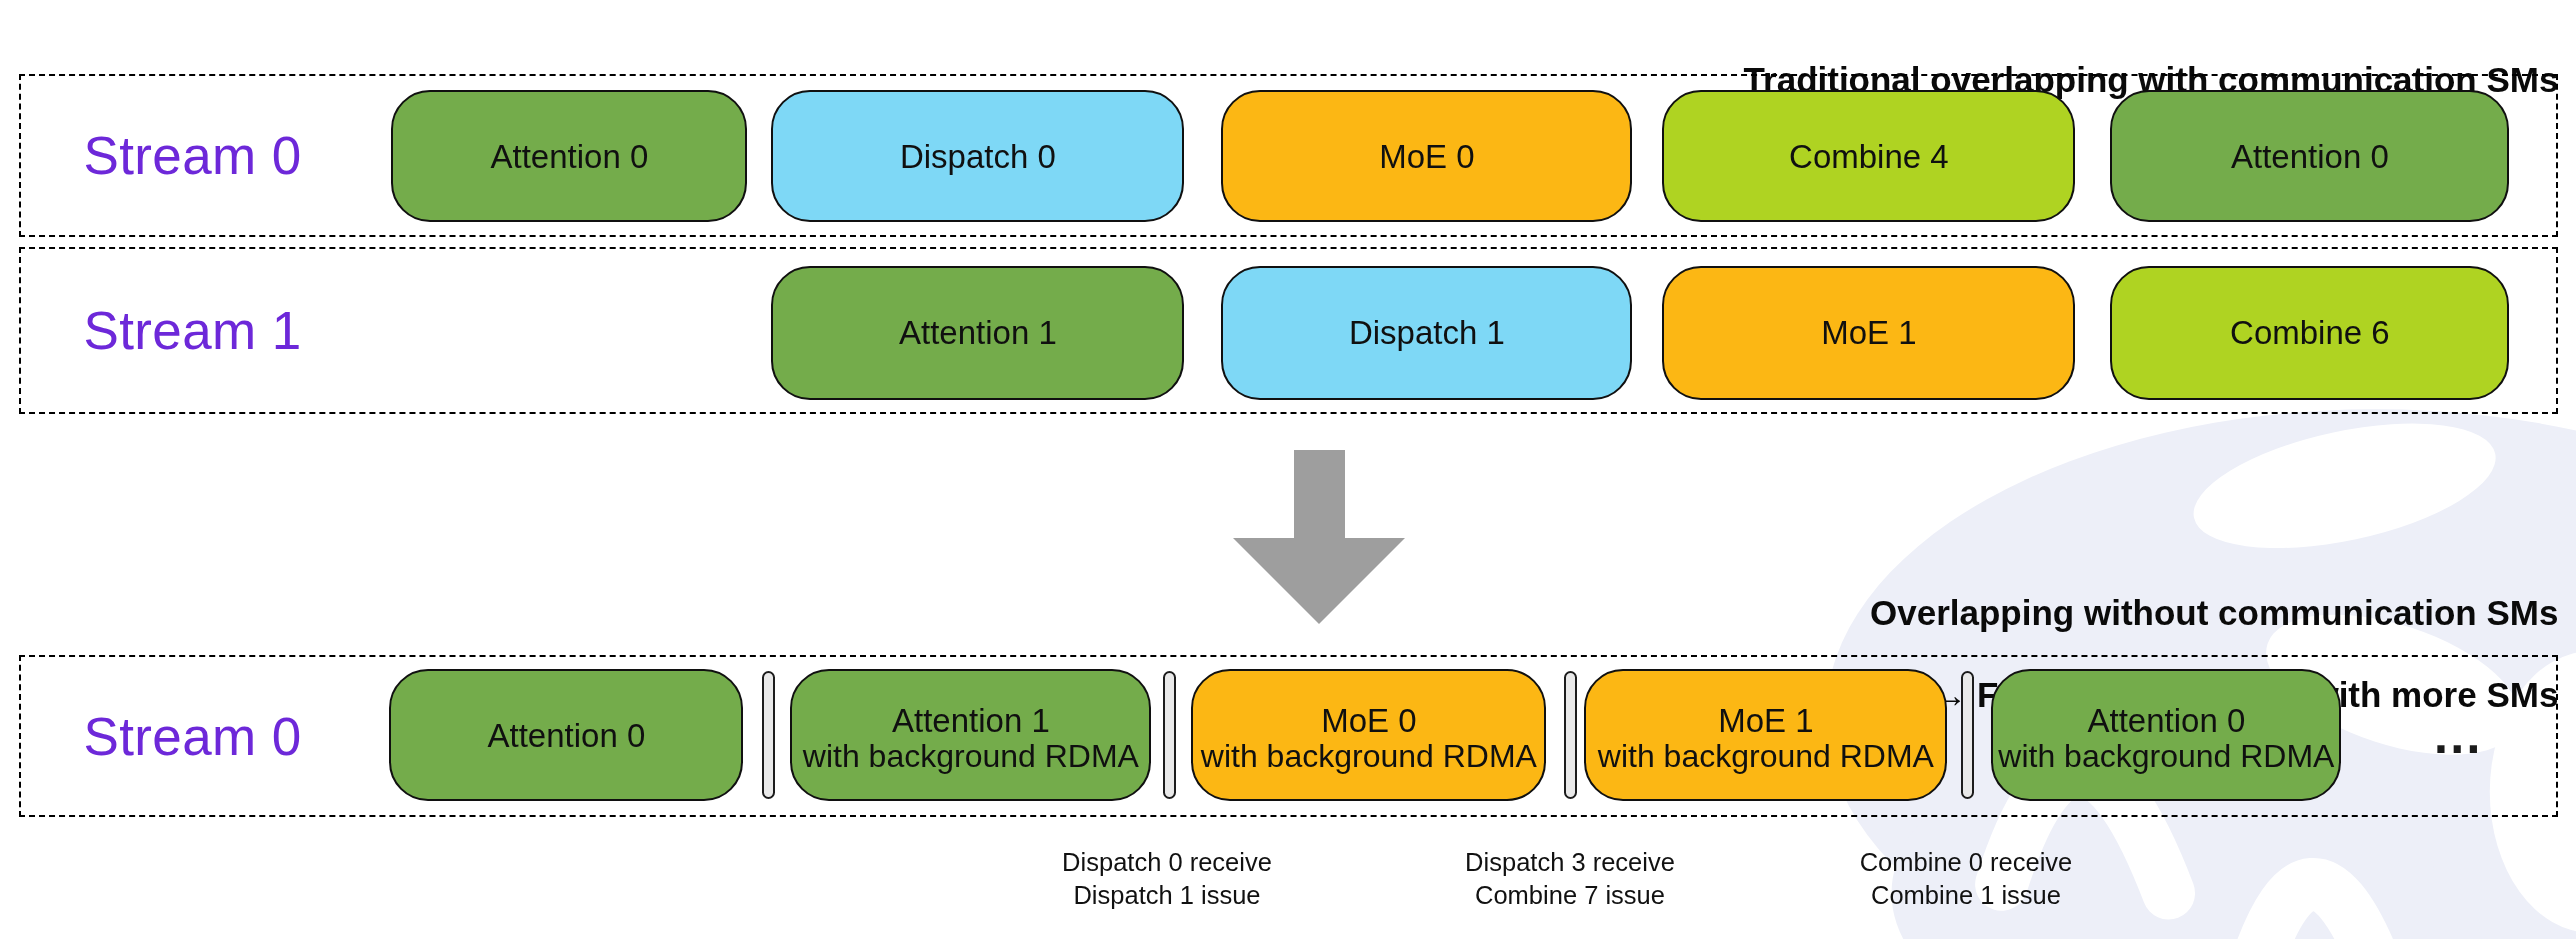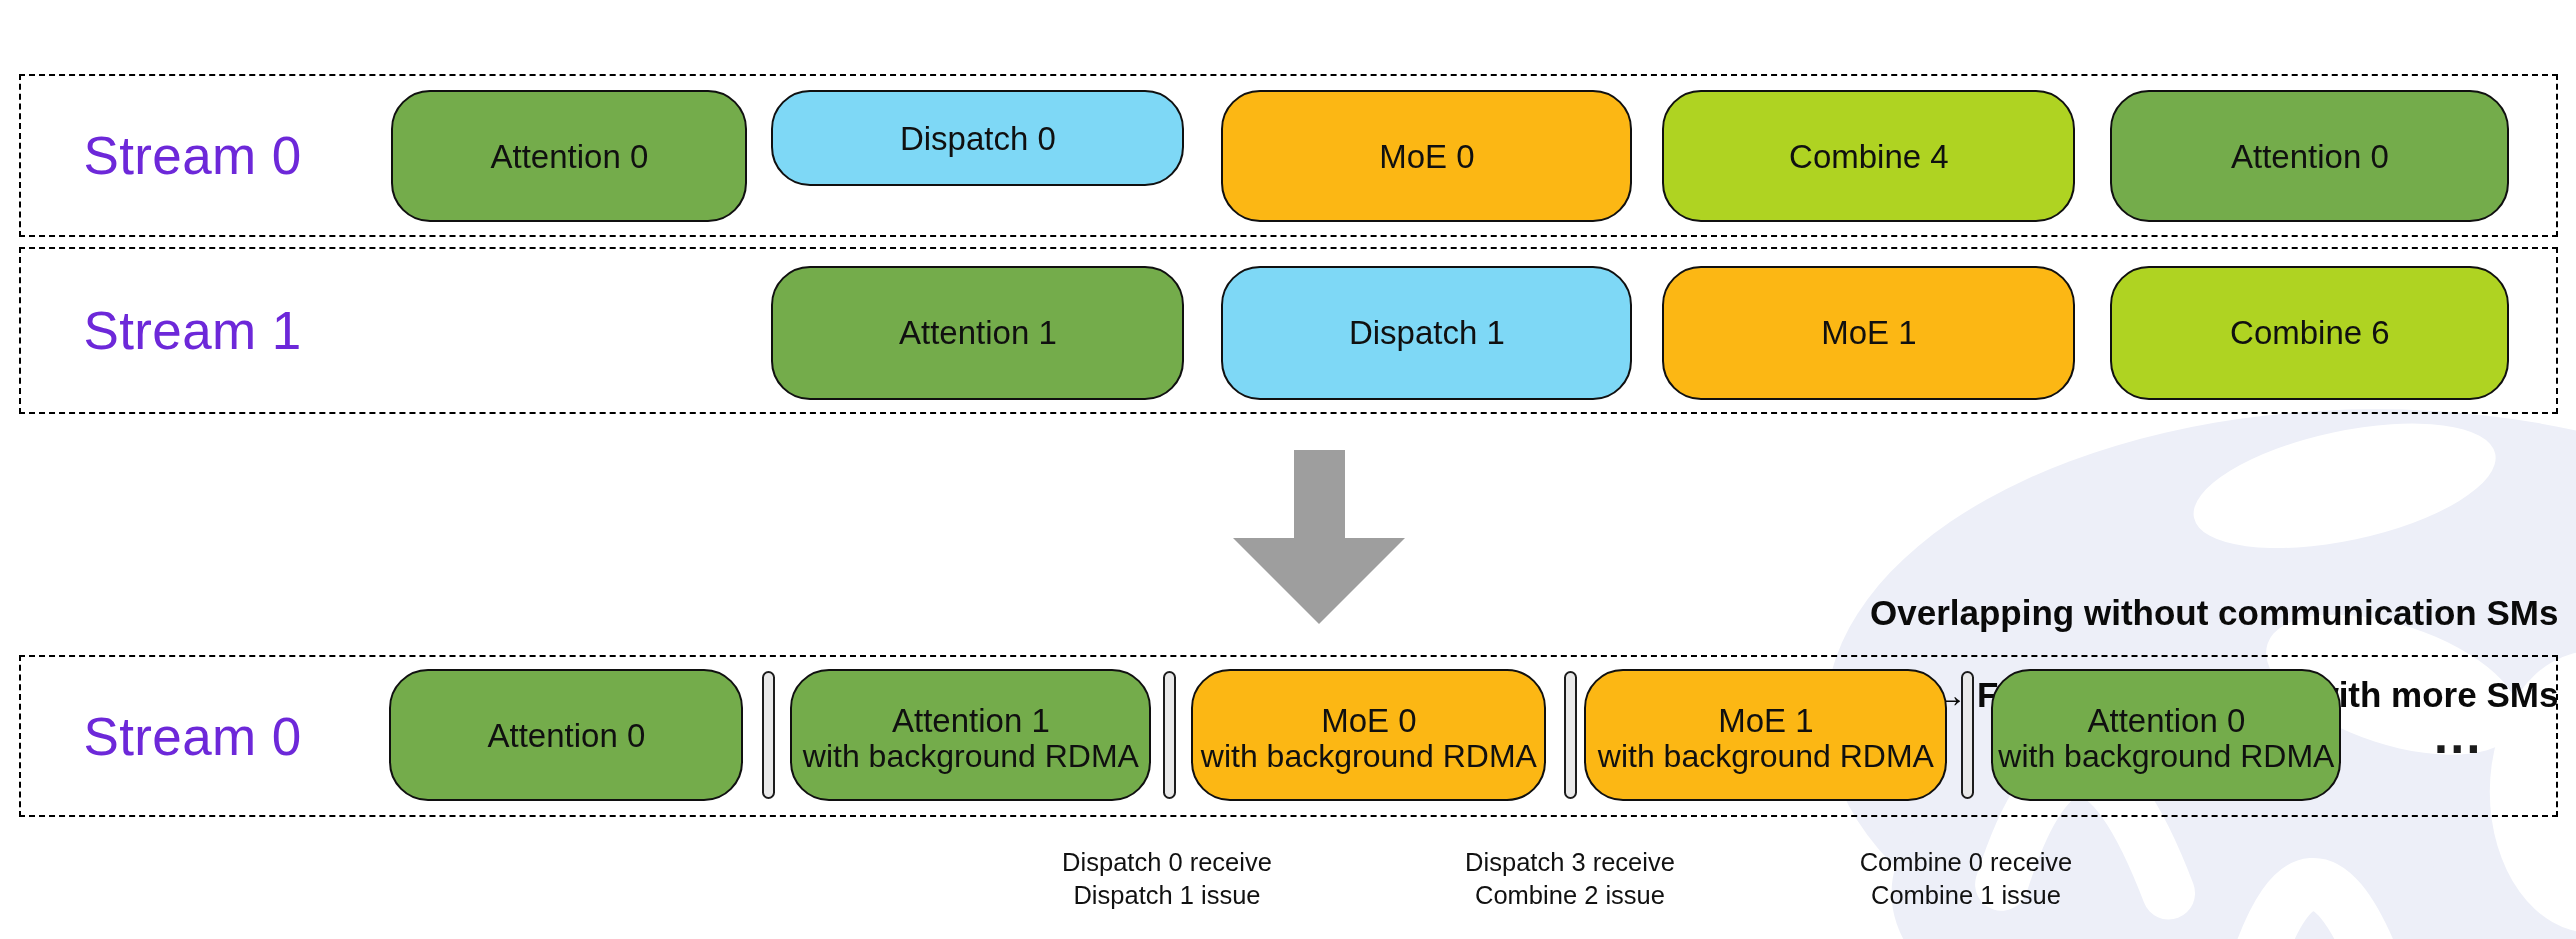--- a/index.html
+++ b/index.html
@@ -68,27 +68,30 @@
     <ellipse cx="2945" cy="900" rx="115" ry="160"></ellipse>
   </g>
   <g stroke="#ffffff" stroke-width="60" fill="none" stroke-linecap="round">
     <path d="M 2275 1005 Q 2360 740 2465 1015"></path>
     <path d="M 2565 1095 Q 2625 920 2695 1085"></path>
   </g>
 </svg>
 
 <div class="stage">
 
+  <div class="big-title" style="top:17.6px;">
+    <span>Traditional overlapping with communication SMs</span>
+  </div>
 
   <div class="dashed-box" style="left:19.4px;top:74px;width:2539px;height:163px;">
     <div class="stream-label">Stream 0</div>
     <div class="block" style="left: 370px; top: 14px; width: 356px; height: 132px; background-color: rgb(116, 172, 75);">
       <span class="t">Attention 0</span>
     </div>
-    <div class="block" style="left: 750px; top: 14px; width: 413px; height: 96px; background-color: rgb(126, 216, 246);">
+    <div class="block" style="left: 750px; top: 14px; width: 413px; height: 132px; background-color: rgb(126, 216, 246);">
       <span class="t">Dispatch 0</span>
     </div>
     <div class="block" style="left: 1200px; top: 14px; width: 411px; height: 132px; background-color: rgb(252, 183, 20);">
       <span class="t">MoE 0</span>
     </div>
     <div class="block" style="left: 1641px; top: 14px; width: 413px; height: 132px; background-color: rgb(175, 211, 34);">
       <span class="t">Combine 4</span>
     </div>
     <div class="block" style="left: 2089px; top: 14px; width: 399px; height: 132px; background-color: rgb(116, 172, 75);">
       <span class="t">Attention 0</span>
@@ -158,21 +161,21 @@
 
     <div class="ellipsis-cell" style="left:2367px;top:0;width:141px;height:157px;">…</div>
   </div>
 
   <div class="ann" style="left:1167px;">
     <span>Dispatch 0 receive</span>
     <span>Dispatch 1 issue</span>
   </div>
   <div class="ann" style="left:1570px;">
     <span>Dispatch 3 receive</span>
-    <span>Combine 2 issue</span>
+    <span>Combine 7 issue</span>
   </div>
   <div class="ann" style="left:1966px;">
     <span>Combine 0 receive</span>
     <span>Combine 1 issue</span>
   </div>
 
 </div>
 
 
 </body></html>

